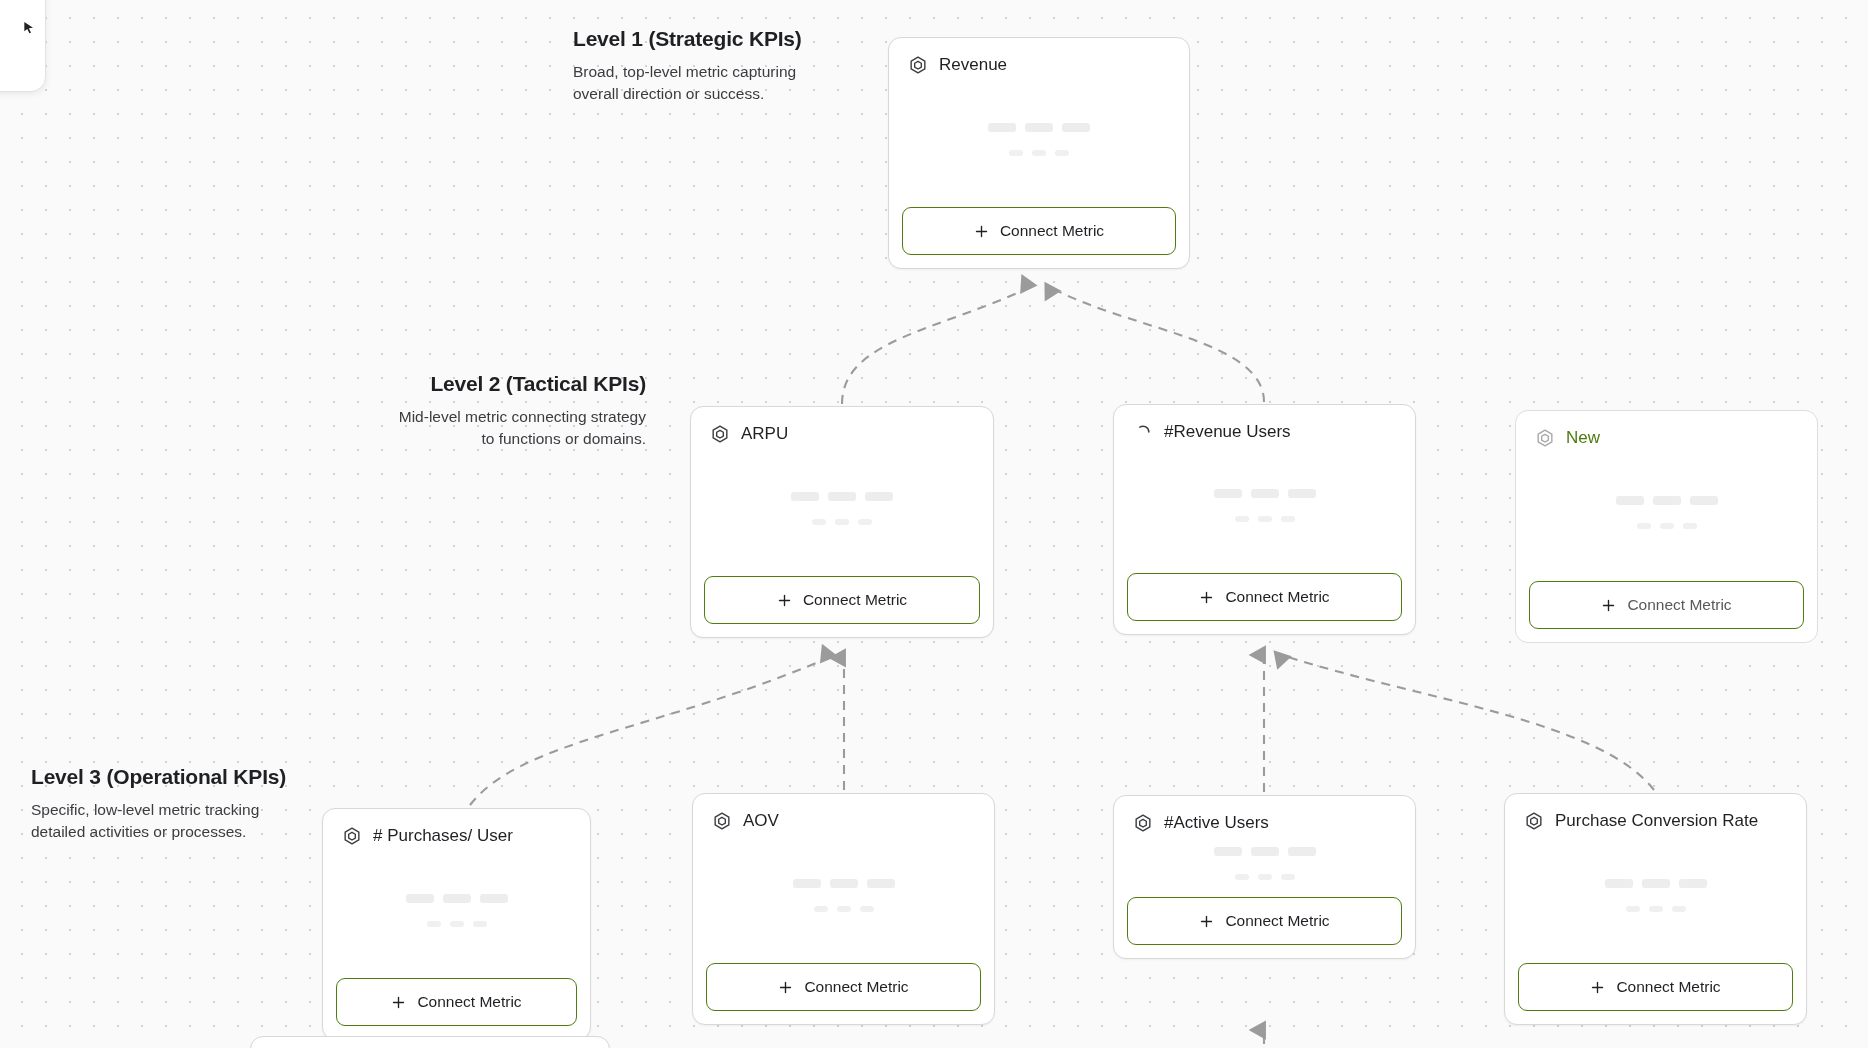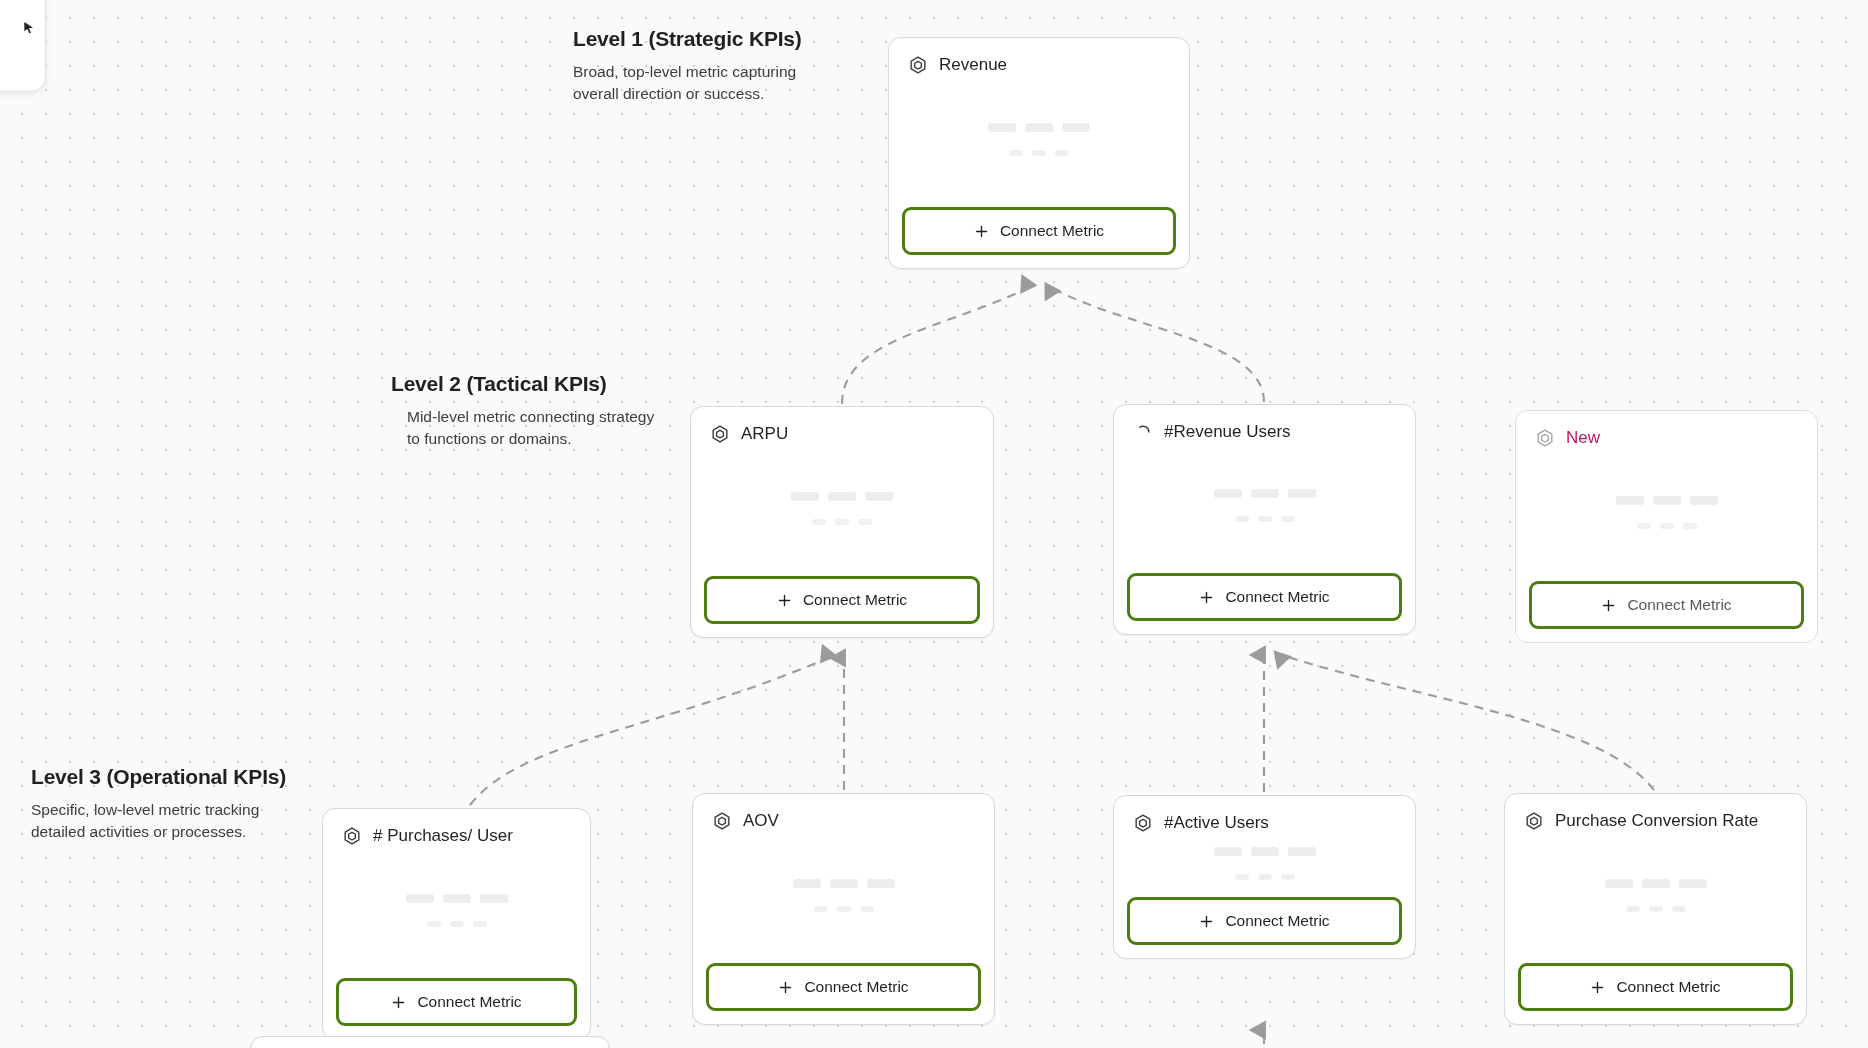--- a/index.html
+++ b/index.html
@@ -84,21 +84,21 @@
     color: #3c3e42;
   }
   .card.muted .card-icon { color: #a8a8a8; }
   .card-title {
     font-size: 17px;
     color: #1f2023;
     white-space: nowrap;
     overflow: hidden;
     text-overflow: ellipsis;
   }
-  .card.muted .card-title { color: #be185d; }
+  .card.muted .card-title { color: #4d7c0f; }
 
   
   .card-body {
     flex: 1 1 auto;
     display: flex;
     flex-direction: column;
     align-items: center;
     justify-content: center;
     gap: 18px;
     padding: 6px 12px 10px;
@@ -110,21 +110,21 @@
     display: block;
   }
   .skel.lg { width: 28px; height: 9px; }
   .skel.sm { width: 14px; height: 6px; background: #f0f0f0; }
 
   
   .connect-btn {
     margin: 0 13px 13px 13px;
     flex: 0 0 auto;
     height: 48px;
-    border: 3px solid #4d7c0f;
+    border: 1px solid #4d7c0f;
     border-radius: 9px;
     background: #ffffff;
     display: flex;
     align-items: center;
     justify-content: center;
     gap: 11px;
     cursor: pointer;
   }
   .plus-icon {
     width: 15px; height: 15px;
@@ -187,21 +187,21 @@
     <path d="M 1654 790 C 1600 720, 1420 700, 1282 655" fill="none" stroke="#9b9b9b" stroke-width="2.1" stroke-dasharray="9 7" marker-end="url(#arrow-up)"></path>
 
     <path d="M 1264 1060 L 1264 1030" fill="none" stroke="#9b9b9b" stroke-width="2.1" stroke-dasharray="9 7" marker-end="url(#arrow-up)"></path>
   </svg>
 
   <div class="level-label" style="left:573px; top:27px;">
     <div class="level-title">Level 1 (Strategic KPIs)</div>
     <div class="level-desc">Broad, top-level metric capturing overall direction or success.</div>
   </div>
 
-  <div class="level-label" style="left:391px; top:372px;">
+  <div class="level-label" style="left:378px; top:372px;text-align:right;">
     <div class="level-title">Level 2 (Tactical KPIs)</div>
     <div class="level-desc" style="margin-left:16px;">Mid-level metric connecting strategy to functions or domains.</div>
   </div>
 
   <div class="level-label" style="left:31px; top:765px;">
     <div class="level-title">Level 3 (Operational KPIs)</div>
     <div class="level-desc">Specific, low-level metric tracking detailed activities or processes.</div>
   </div>
 
   <div class="card" style="left:888px; top:37px; width:302px; height:232px;">

